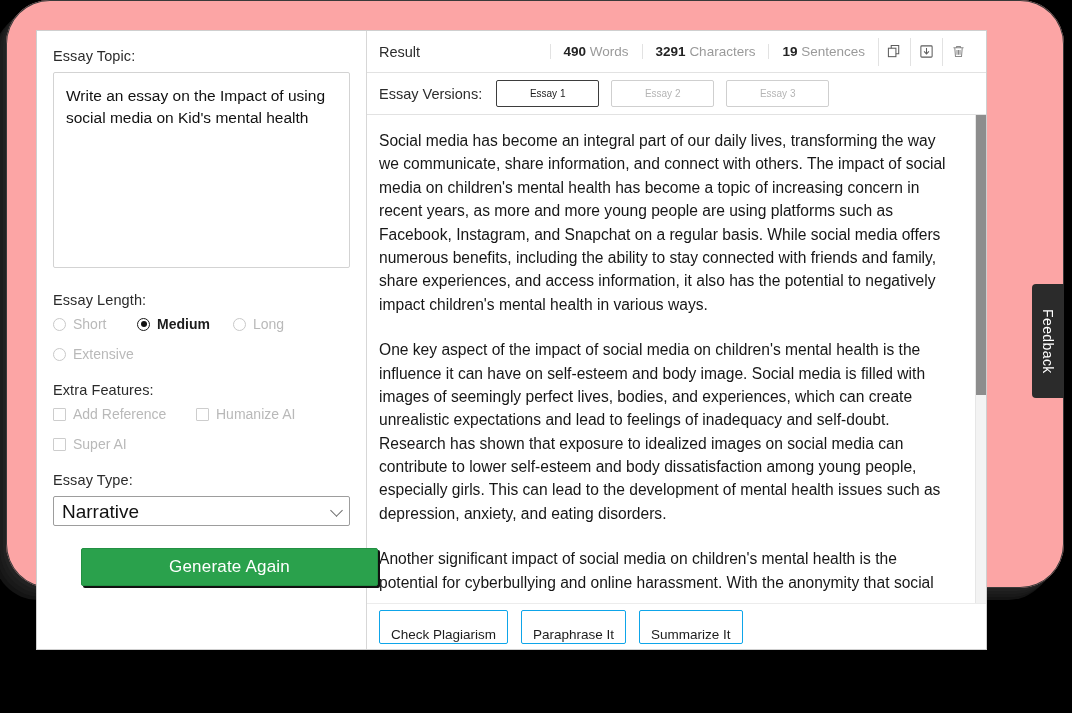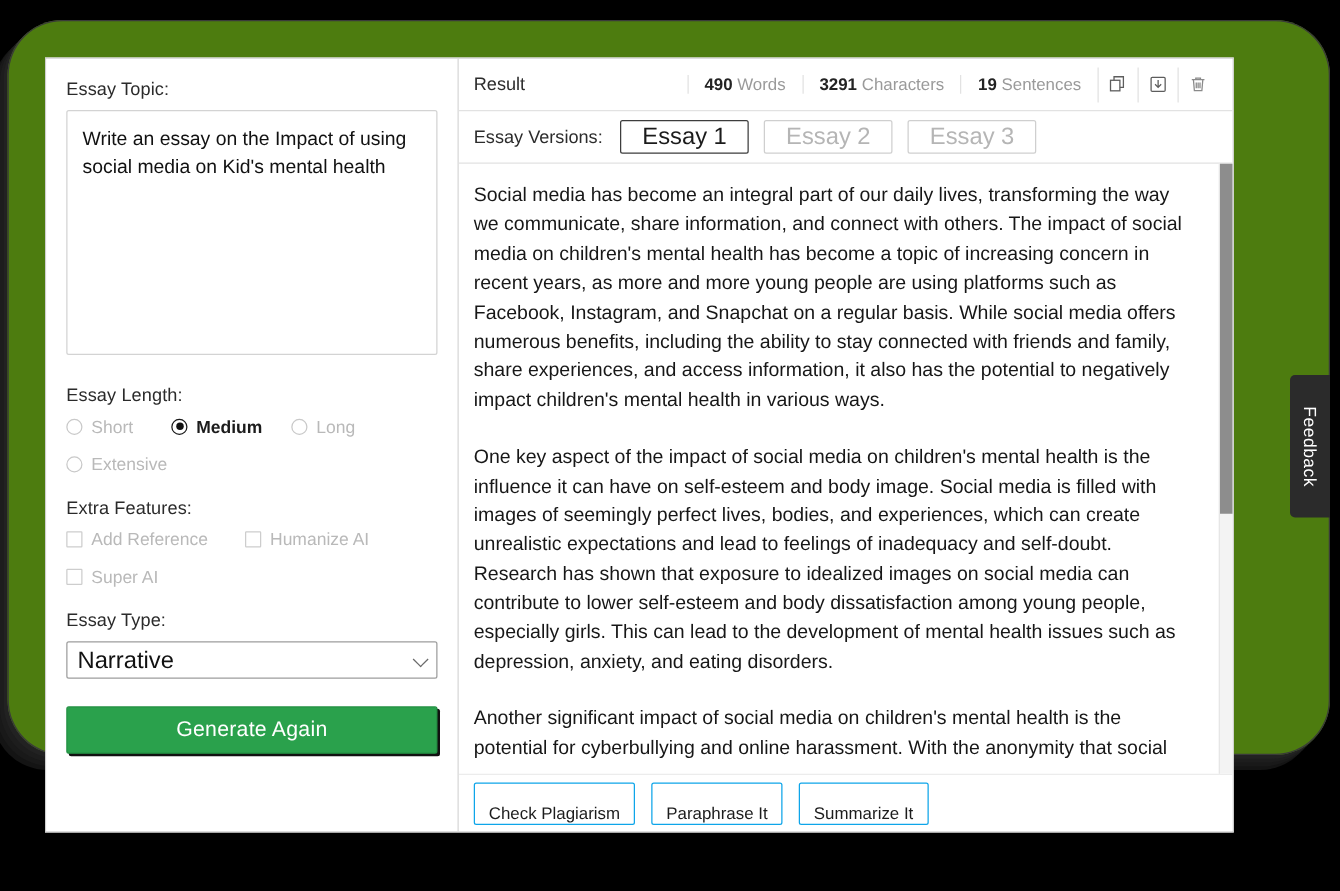--- a/index.html
+++ b/index.html
@@ -7,23 +7,23 @@
     margin: 0; padding: 0;
     width: 1072px; height: 713px;
     background: #000000;
     font-family: "Liberation Sans", sans-serif;
     overflow: hidden;
   }
 
   
   #device-frame {
     position: absolute;
-    left: 6px; top: 16px;
+    left: 6px; top: 0;
     width: 1058px; height: 588px;
-    background: #4d7c0f;
+    background: #fca5a5;
     border-radius: 44px;
     box-shadow:
       -3px 3px 0 #222, -6px 6px 0 #1d1d1d, -9px 9px 0 #191919,
       -12px 12px 0 #141414, 0 0 0 1px #3a3a3a inset;
   }
   #device-screen {
     position: absolute;
     left: 30px; top: 30px;
     width: 951px; height: 620px;
     background: #ffffff;
@@ -142,20 +142,21 @@
     height: 38px;
     background: #2aa14c;
     border: 1px solid #239043;
     border-radius: 2px;
     color: #ffffff;
     font-size: 17px;
     font-family: "Liberation Sans", sans-serif;
     cursor: pointer;
     box-shadow: 2px 2px 0 #111;
     letter-spacing: .2px;
+    margin-left: 28px;
   }
 
   
   #right-panel {
     flex: 1 1 auto;
     display: flex;
     flex-direction: column;
     min-width: 0;
     background: #fff;
   }
@@ -198,21 +199,21 @@
     gap: 12px;
     padding: 0 12px;
     border-bottom: 1px solid #e2e2e2;
   }
   #versions-label { font-size: 14.5px; color: #2c2c2c; margin-right: 2px; }
   .version-tab {
     width: 103px; height: 27px;
     border: 1px solid #cfcfcf;
     background: #fff;
     border-radius: 2px;
-    font-size: 19px;
+    font-size: 10px;
     color: #b5b5b5;
     font-family: "Liberation Sans", sans-serif;
     cursor: pointer;
   }
   .version-tab.active { border: 1.5px solid #3d3d3d; color: #1b1b1b; }
 
   #essay-body-wrap {
     flex: 1 1 auto;
     position: relative;
     min-height: 0;

